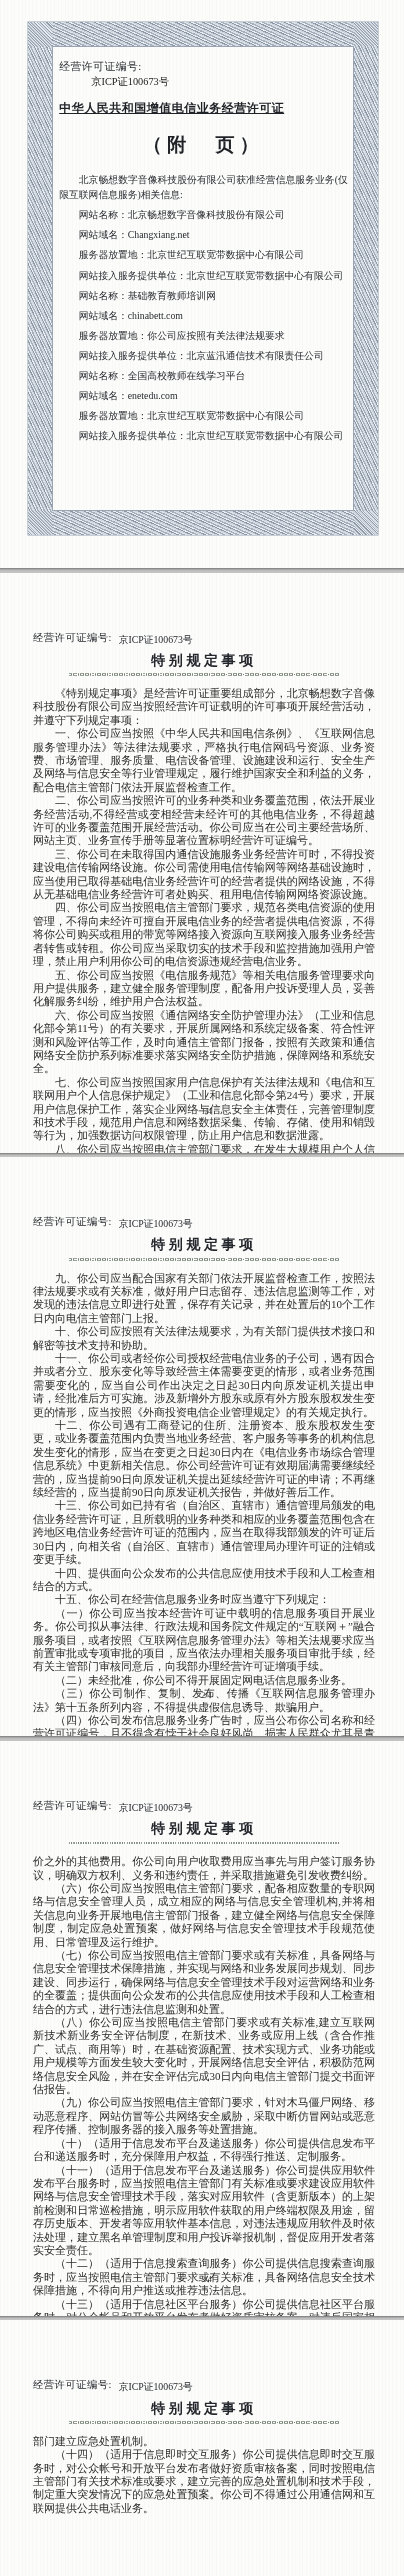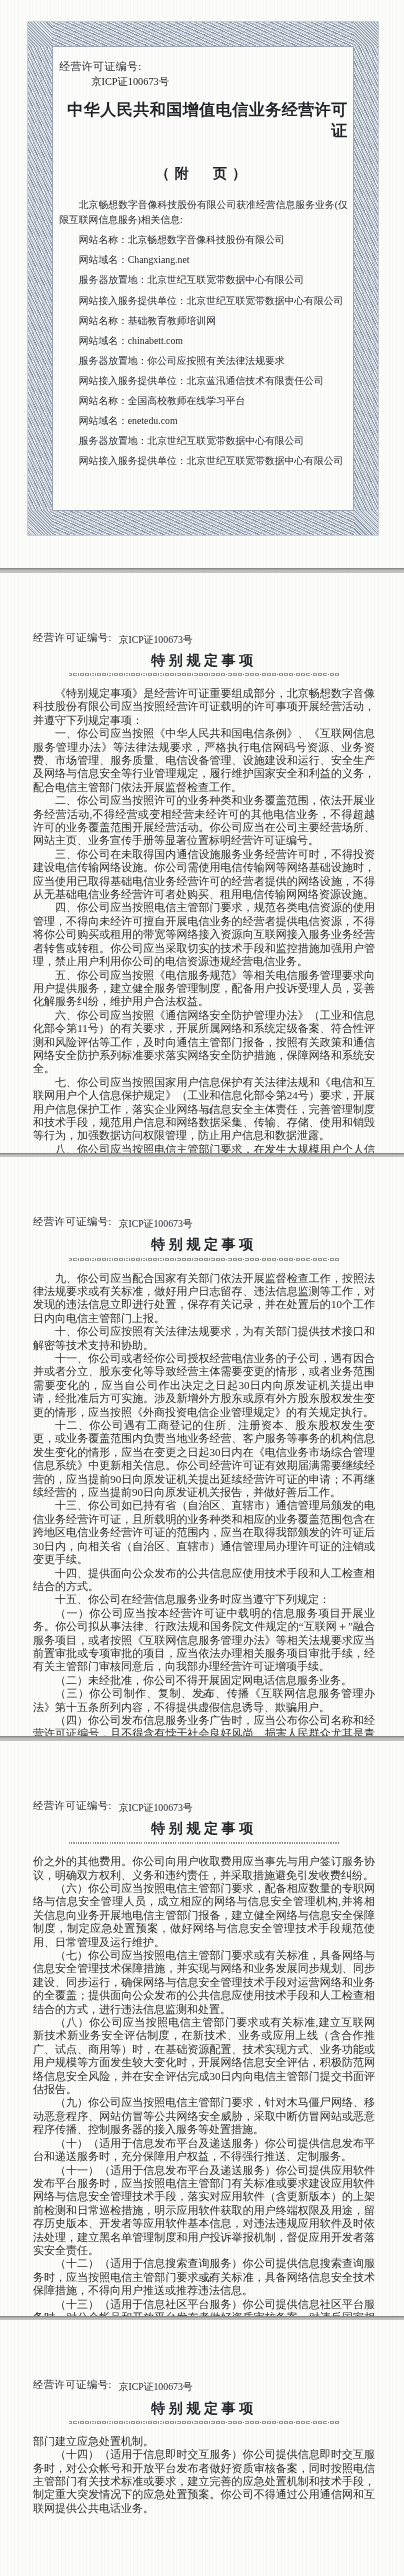--- a/index.html
+++ b/index.html
@@ -29,25 +29,25 @@
     box-shadow:0 0 0 0.5px #95a0ae;
   }
   .cert-inner {
     width:100%; height:100%;
     border:0.5px solid #9aa4b2;
     padding:13.4px 5.2px 0 6.2px;
   }
   .cert-lic-label { font-size:10.8px; color:#26292e; letter-spacing:0.5px; }
   .cert-no { font-size:10.3px; margin:1px 0 0 32px; color:#222; }
   .cert-title {
-    margin-top:11.3px; text-align:right; font-size:16px; font-weight:bold;
-    letter-spacing:0.5px; color:#1f2227;
+    margin-top:11.3px; text-align:left; font-size:12px; font-weight:bold;
+    letter-spacing:0.5px; color:#1f2227;text-decoration:underline;
   }
   .cert-subtitle {
-    margin-top:23px; text-align:center; font-size:14px; font-weight:bold;
+    margin-top:15px; text-align:center; font-size:19px; font-weight:bold;
     letter-spacing:5.2px; color:#1f2227;
   }
   .cert-body { margin-top:13.4px; font-size:9.8px; line-height:15.5px; text-align:justify; color:#26292e; }
   .cert-body p { text-indent:2em; margin-bottom:4.6px; }
 
   
   .prov { padding:0 30px 0 33px; }
   .prov-head { padding-top:58px; font-size:10.3px; color:#26292e; }
   .lic-label { letter-spacing:0.5px; }
   .lic-no { position:relative; top:2.1px; margin-left:4.1px; font-size:9.8px; }

